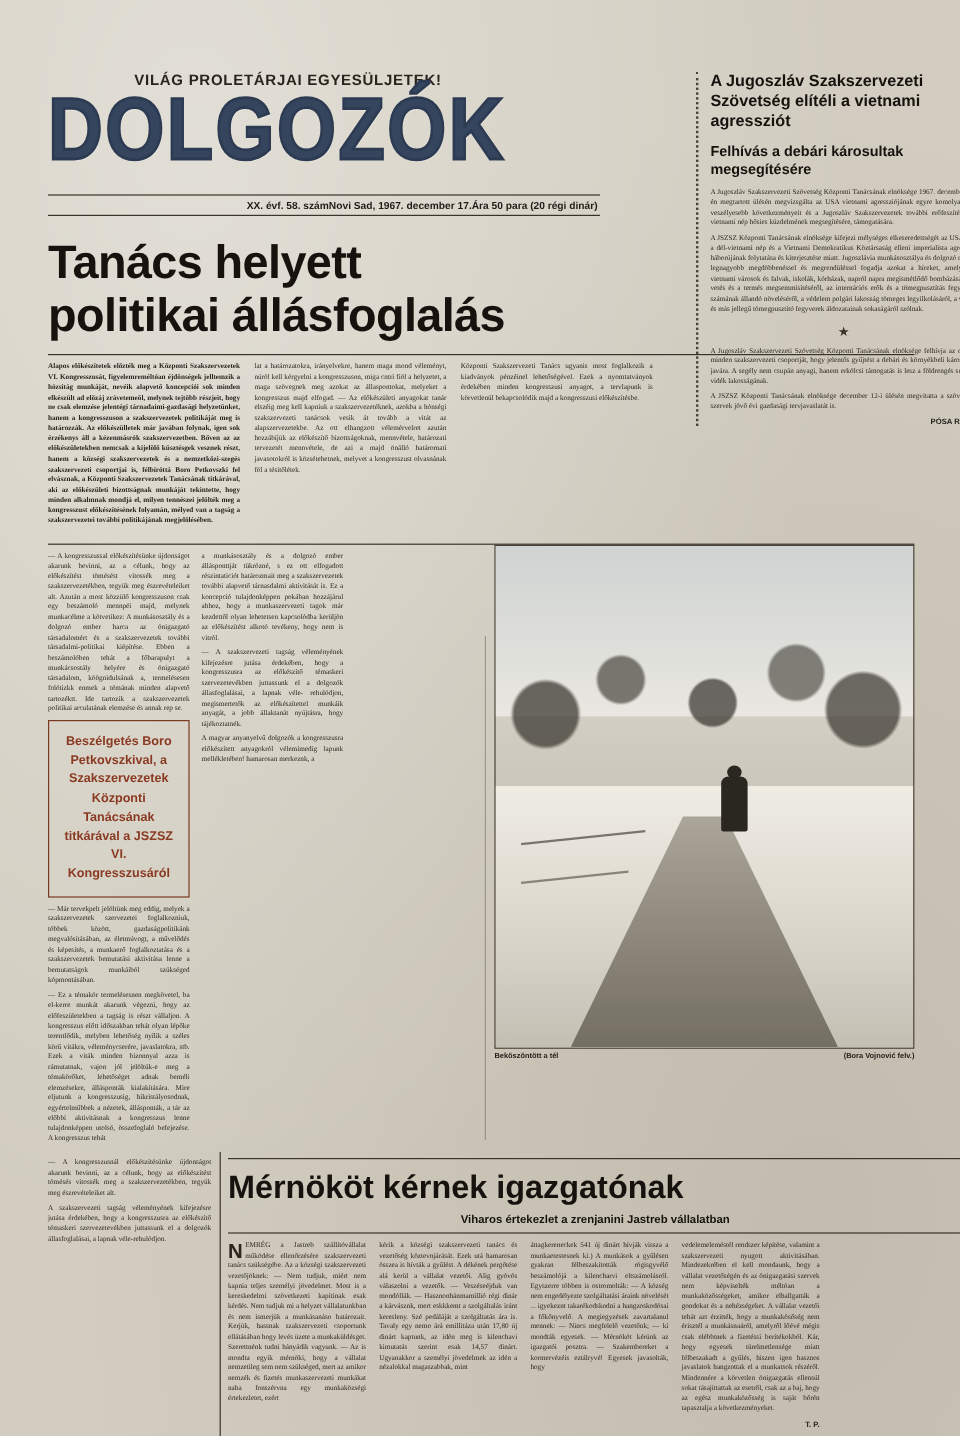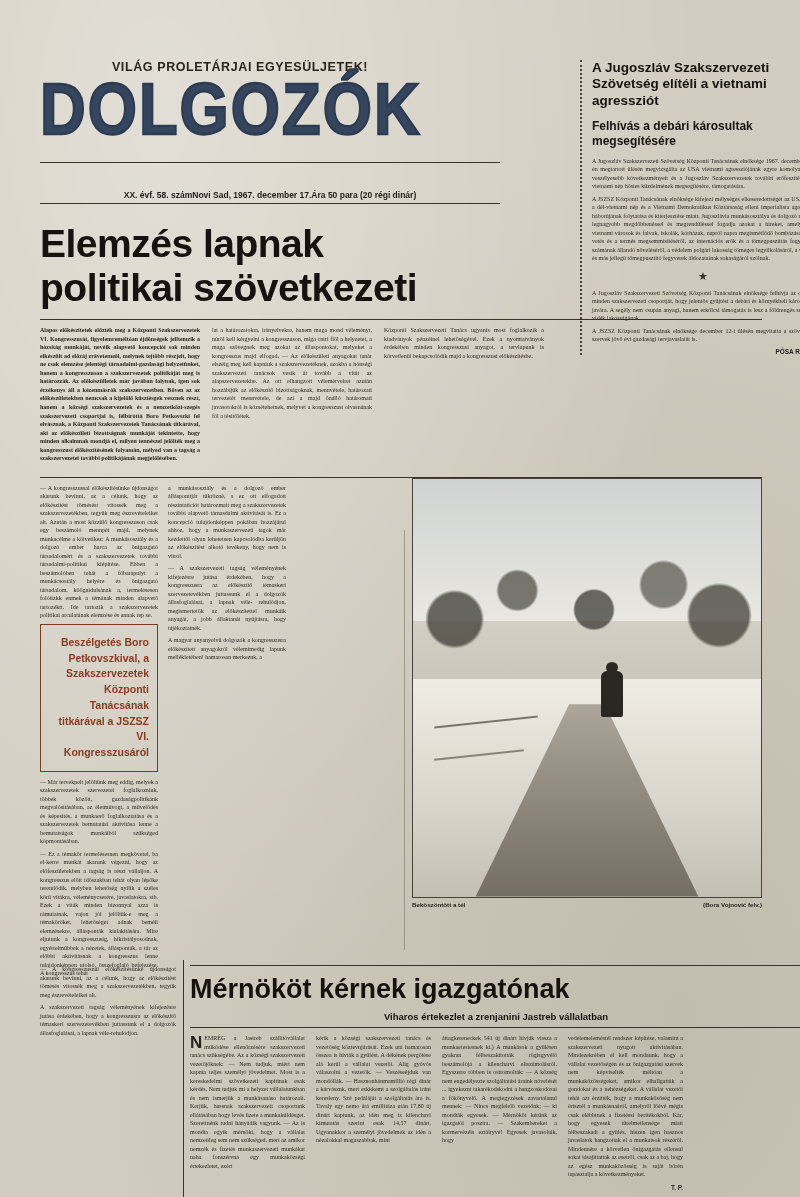--- a/index.html
+++ b/index.html
@@ -40,26 +40,25 @@
     color:#36455e;
     -webkit-text-stroke:2px #2d3b52;
     margin:4px 0 0 0;
     line-height:1;
     transform:scaleY(1.18) scaleX(1.02);
     transform-origin:left center;
     text-shadow:1px 1px 0 rgba(255,255,255,0.35);
   }
   .mast-rule{border-top:1px solid #3a332a;margin-top:22px;}
   .mast-meta{
-    display:flex;justify-content:center;
+    display:flex;justify-content:flex-end;
     font-family:"Liberation Sans", sans-serif;
     font-size:8.5px;font-weight:bold;
     padding:3px 2px 3px 2px;
     border-bottom:1px solid #3a332a;
-    margin-top:24px;
   }
 
   
   .headline{
     font-family:"Liberation Sans", sans-serif;
     font-weight:bold;
     font-size:39px;
     line-height:1.12;
     color:#17120e;
     margin:18px 0 10px 0;
@@ -121,21 +120,21 @@
   .mid .c2{width:118px;}
   .promo{
     font-family:"Liberation Sans", sans-serif;
     font-weight:bold;
     font-size:10.5px;
     line-height:1.5;
     color:#8a3a22;
     border:1px solid #7a3a22;
     padding:10px 8px;
     margin-bottom:6px;
-    text-align:right;
+    text-align:center;
   }
   
   .photo-block{
     position:absolute;left:372px;top:0;width:350px;
   }
   .photo{
     width:350px;height:420px;
     border:1px solid #4a4238;
     box-sizing:border-box;
     position:relative;overflow:hidden;
@@ -215,22 +214,22 @@
     <div class="masthead-wrap">
       <div class="slogan">VILÁG PROLETÁRJAI EGYESÜLJETEK!</div>
       <div class="logo">DOLGOZÓK</div>
       <div class="mast-rule"></div>
       <div class="mast-meta">
         <span>XX. évf. 58. szám</span>
         <span>Novi Sad, 1967. december 17.</span>
         <span>Ára 50 para (20 régi dinár)</span>
       </div>
       <h1 class="headline">
-        <span>Elemzés lapnak</span><br>
-        <span>politikai szövetkezeti</span>
+        <span>Tanács helyett</span><br>
+        <span>politikai állásfoglalás</span>
       </h1>
     </div>
 
     <div class="right-col dotted-left">
       <div class="rc-title">A Jugoszláv Szakszervezeti Szövetség elítéli a vietnami agressziót</div>
       <div class="rc-sub">Felhívás a debári károsultak megsegítésére</div>
       <div class="col-text">
         <p>A Jugoszláv Szakszervezeti Szövetség Központi Tanácsának elnöksége 1967. december 12-én megtartott ülésén megvizsgálta az USA vietnami agressziójának egyre komolyabb és veszélyesebb következményeit és a Jugoszláv Szakszervezetek további erőfeszítéseit a vietnami nép hősies küzdelmének megsegítésére, támogatására.</p>
         <p>A JSZSZ Központi Tanácsának elnöksége kifejezi mélységes elkeseredettségét az USA-nak a dél-vietnami nép és a Vietnami Demokratikus Köztársaság elleni imperialista agresszív háborújának folytatása és kiterjesztése miatt. Jugoszlávia munkásosztálya és dolgozó népe a legnagyobb megdöbbenéssel és megrendüléssel fogadja azokat a híreket, amelyek a vietnami városok és falvak, iskolák, kórházak, napról napra megismétlődő bombázásáról, a vetés és a termés megsemmisítéséről, az internációs erők és a tömegpusztítás fegyverek számának állandó növeléséről, a védelem polgári lakosság tömeges legyilkolásáról, a vezyi- és más jellegű tömegpusztító fegyverek áldozatainak sokaságáról szólnak.</p>
       </div>

